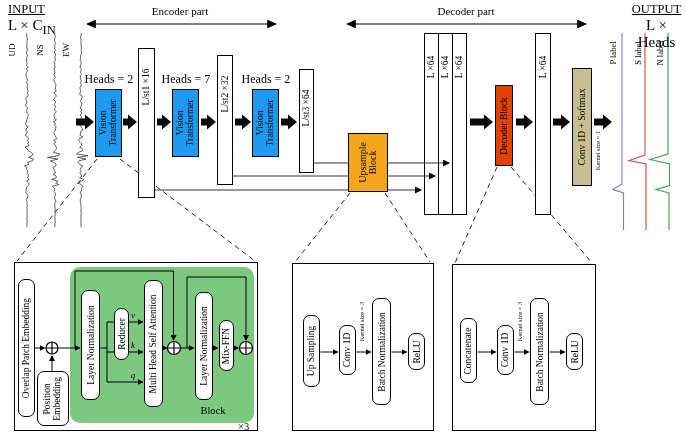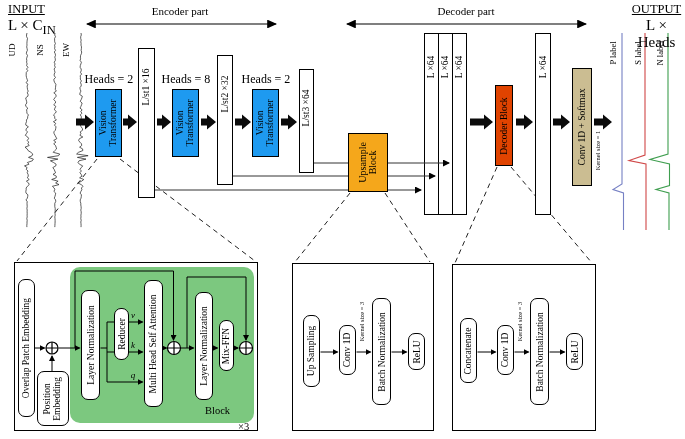--- a/index.html
+++ b/index.html
@@ -156,21 +156,21 @@
       <span class="outlabel">P label</span>
     </div>
   <div class="v" style="left:630px;top:32px;width:15px;height:42px;">
       <span class="outlabel">S label</span>
     </div>
   <div class="v" style="left:653px;top:32px;width:15px;height:42px;">
       <span class="outlabel">N label</span>
     </div>
 
   <div class="hlabel" style="left:79px;top:72px;width:60px;">Heads = 2</div>
-  <div class="hlabel" style="left:156px;top:72px;width:60px;">Heads = 8</div>
+  <div class="hlabel" style="left:156px;top:72px;width:60px;">Heads = 7</div>
   <div class="hlabel" style="left:236px;top:72px;width:60px;">Heads = 2</div>
 
   <div class="v block vit" style="left:95px;top:89px;width:27px;height:68px;">
     <span class="wrap" style="width:64px;font-size:9.5px;">Vision Transformer</span>
   </div>
   <div class="v block vit" style="left:172px;top:89px;width:27px;height:68px;">
     <span class="wrap" style="width:64px;font-size:9.5px;">Vision Transformer</span>
   </div>
   <div class="v block vit" style="left:252px;top:89px;width:27px;height:68px;">
     <span class="wrap" style="width:64px;font-size:9.5px;">Vision Transformer</span>
@@ -257,21 +257,21 @@
   <div class="qkv" style="left:127px;top:370px;">q</div>
   <div class="v item" style="left:144px;top:280px;width:19px;height:127px;">
     <span>Multi Head Self Attention</span>
   </div>
   <div class="v item" style="left:195px;top:292px;width:18px;height:108px;">
     <span>Layer Normalization</span>
   </div>
   <div class="v item" style="left:219px;top:320px;width:15px;height:51px;">
     <span>Mix-FFN</span>
   </div>
-  <div class="blocktag" style="left:205px;top:405px;width:44px;text-align:left;">Block</div>
+  <div class="blocktag" style="left:191px;top:405px;width:44px;text-align:center;">Block</div>
   <div class="blocktag" style="left:238px;top:421px;width:20px;">×3</div>
 
   <div class="v item" style="left:303px;top:315px;width:17px;height:72px;">
     <span>Up Sampling</span>
   </div>
   <div class="v item" style="left:339px;top:325px;width:17px;height:50px;">
     <span>Conv 1D</span>
   </div>
   <div class="v" style="left:355px;top:292px;width:14px;height:58px;">
     <span class="small-k">Kernel size = 3</span>

